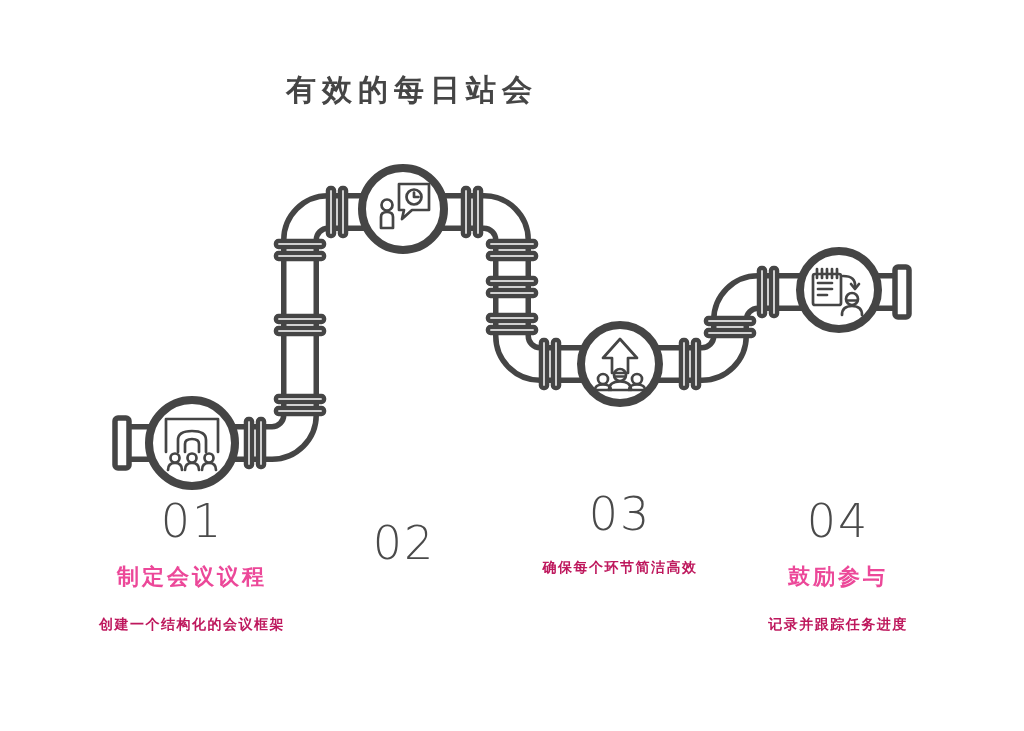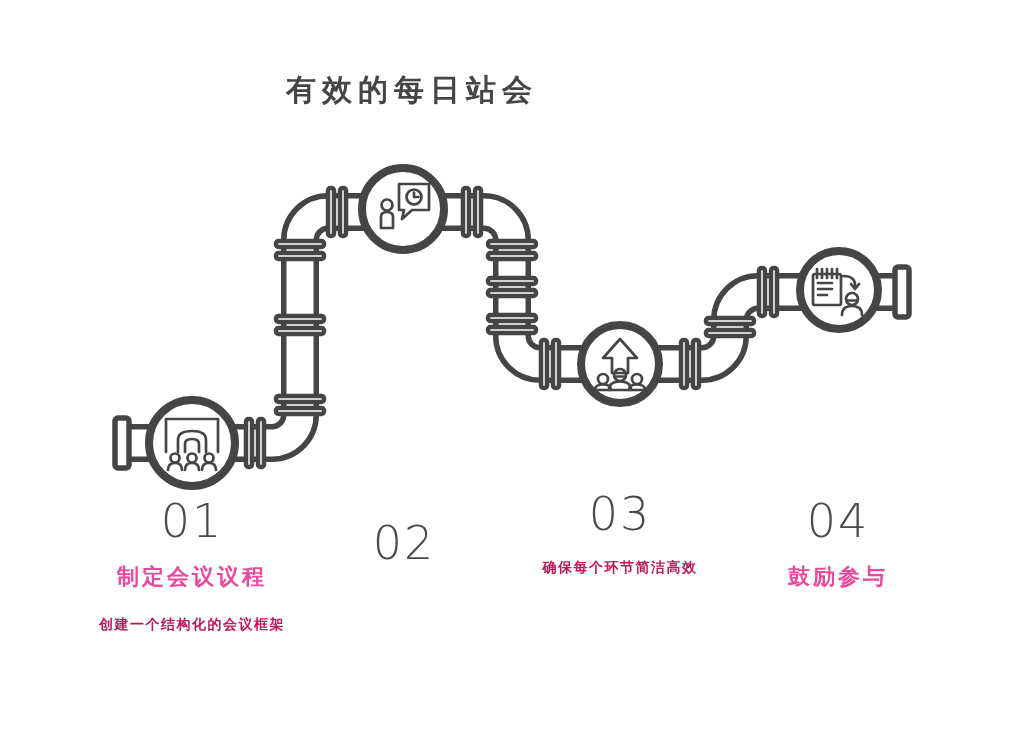--- a/index.html
+++ b/index.html
@@ -149,15 +149,16 @@
   <div class="step step2">
     <div class="num">02</div>
   </div>
   <div class="step step3">
     <div class="num">03</div>
     <div class="desc">确保每个环节简洁高效</div>
   </div>
   <div class="step step4">
     <div class="num">04</div>
     <div class="head">鼓励参与</div>
+    <div class="desc">记录并跟踪任务进度</div>
   </div>
 
 </div>
 
 </body></html>

